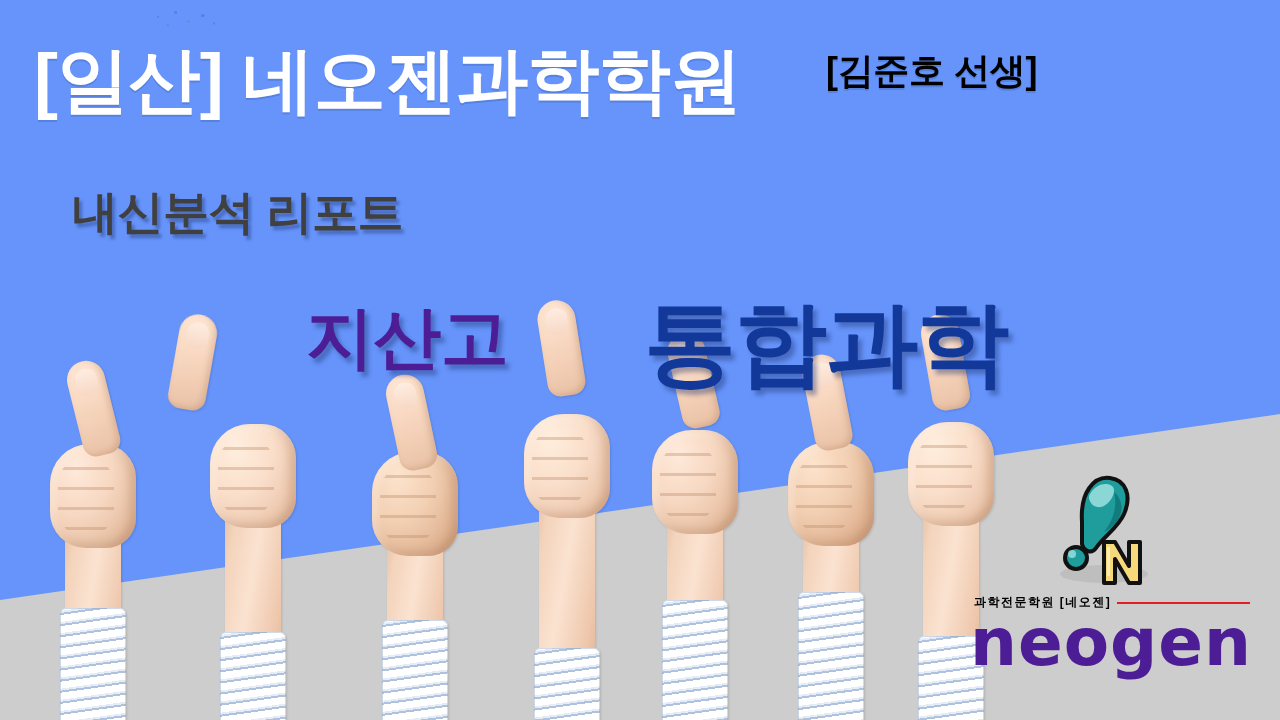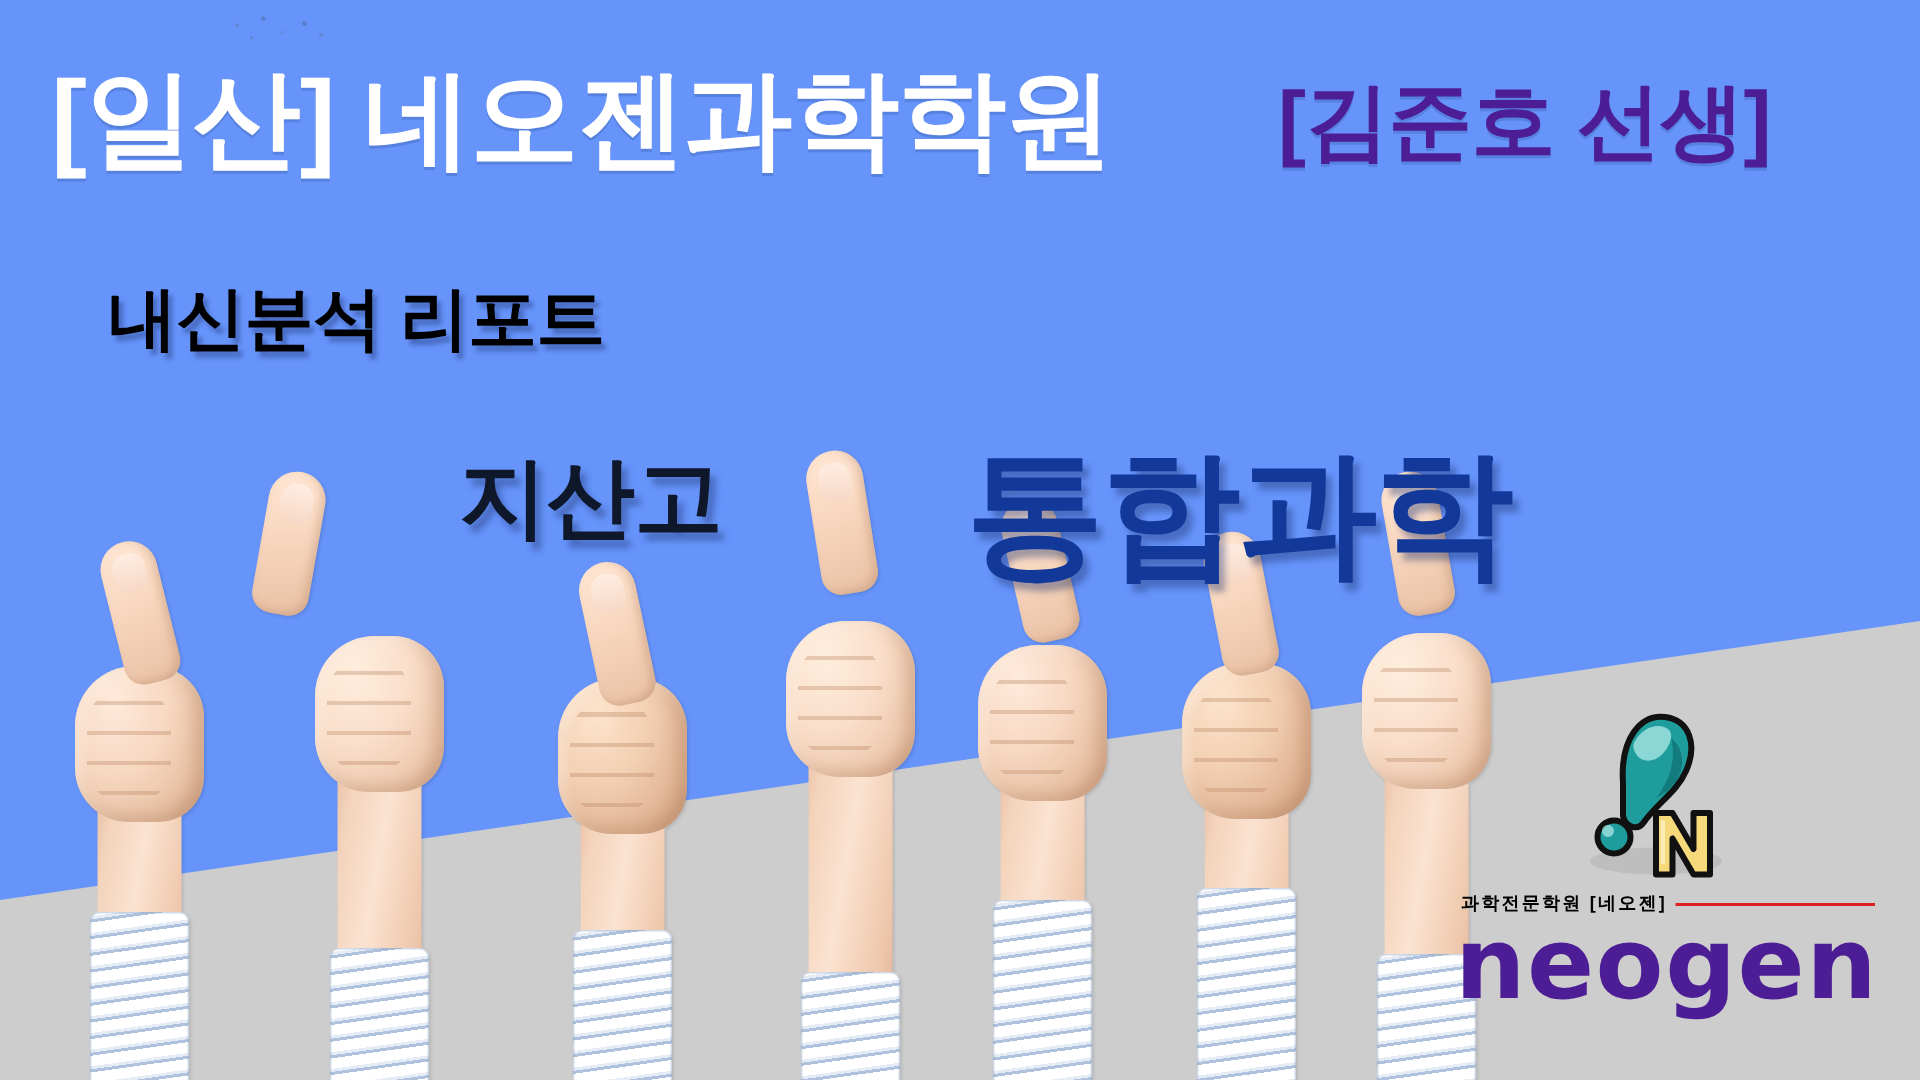--- a/index.html
+++ b/index.html
@@ -53,43 +53,43 @@
     line-height: 1;
   }
 
   #academy-name {
     left: 34px; top: 44px;
     font-size: 72px;
     color: #ffffff;
     text-shadow: 0 2px 0 rgba(40,70,140,.25);
   }
   #teacher-name {
-    left: 852px; top: 53px;
-    font-size: 56px;
-    color: #4c1d95;
+    left: 826px; top: 53px;
+    font-size: 36px;
+    color: #000000;
     text-shadow: 0 2px 0 rgba(40,70,140,.25);
   }
 
   #report-label {
     left: 72px; top: 189px;
     font-size: 46px;
-    color: #000000;
+    color: #404040;
     text-shadow: 3px 4px 3px rgba(30,50,110,.40);
   }
   #term-title {
     left: 425px; top: 156px;
     font-size: 96px;
     color: #36e715;
     text-shadow: 5px 6px 4px rgba(30,50,110,.45);
   }
 
   #school-name {
     left: 306px; top: 303px;
-    font-size: 59px;
-    color: #0f172a;
+    font-size: 68px;
+    color: #4c1d95;
     text-shadow: 4px 5px 4px rgba(30,50,110,.42);
   }
   #subject-name {
     left: 600px; top: 297px;
     font-size: 92px;
     color: #12399a;
     text-shadow: 4px 5px 4px rgba(30,50,110,.40);
     margin-left: 44px;
   }
 

